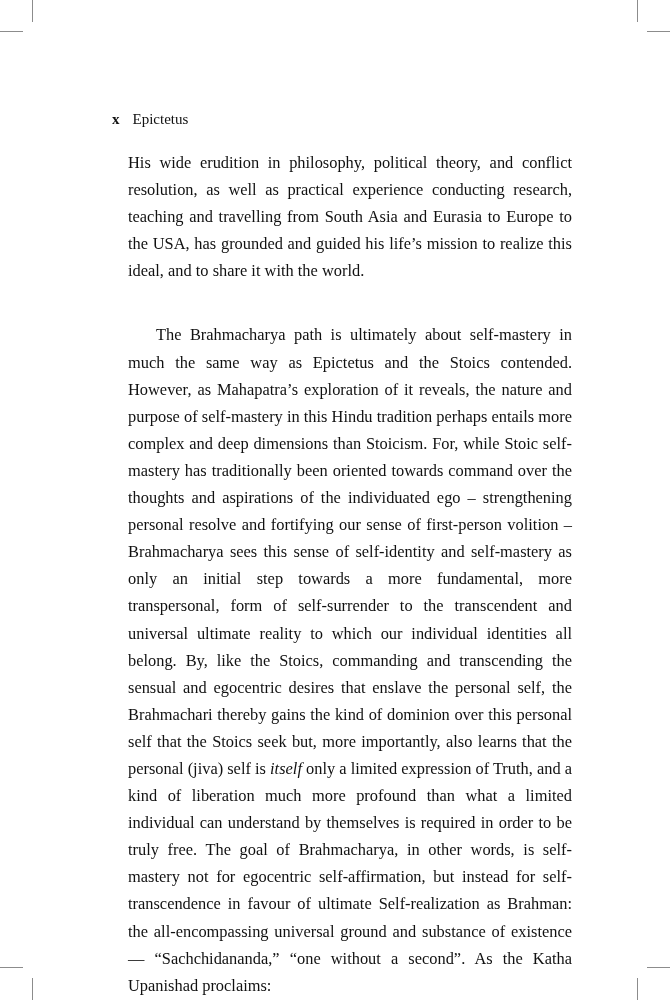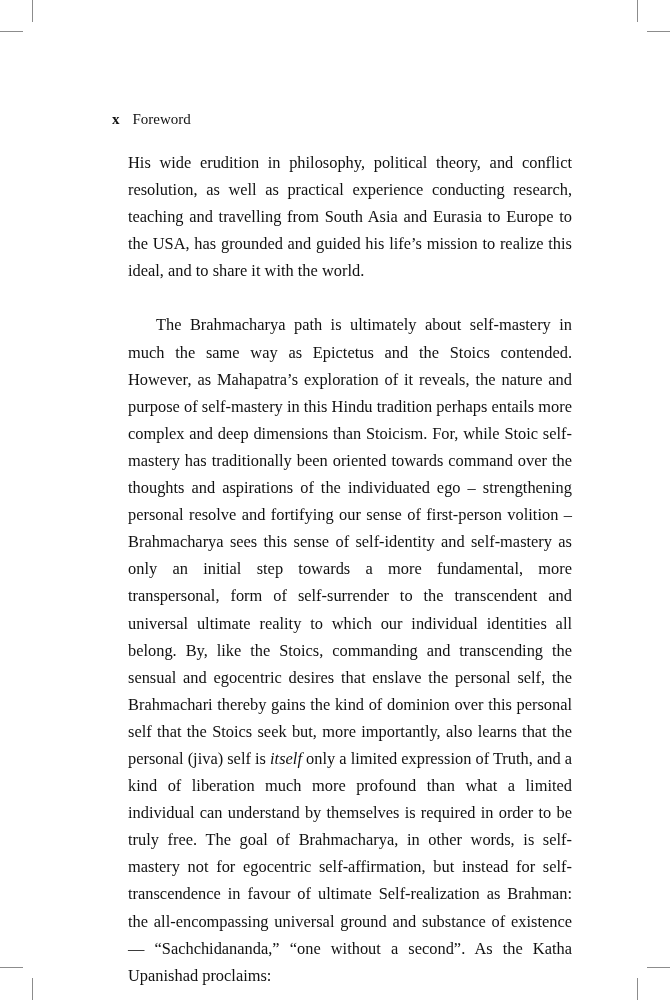--- a/index.html
+++ b/index.html
@@ -67,42 +67,42 @@
     margin: 0;
     font-size: 16.4px;
     line-height: 27.1px;
     text-align: justify;
     text-justify: inter-word;
     hyphens: none;
     -webkit-hyphens: none;
   }
   p.para.indented {
     text-indent: 28px;
-    margin-top: 27px;
+    margin-top: 37px;
   }
   p.para .ital {
     font-style: italic;
   }
 </style>
 </head>
 <body>
 
 <div class="crop crop-tl-v"></div>
 <div class="crop crop-tl-h"></div>
 <div class="crop crop-tr-v"></div>
 <div class="crop crop-tr-h"></div>
 <div class="crop crop-bl-v"></div>
 <div class="crop crop-bl-h"></div>
 <div class="crop crop-br-v"></div>
 <div class="crop crop-br-h"></div>
 
 <div class="page">
 
   <div class="running-head">
-    <span class="folio">x</span><span class="head-title">Foreword</span>
+    <span class="folio">x</span><span class="head-title">Epictetus</span>
   </div>
 
   <div class="body-text">
 
     <p class="para">His wide erudition in philosophy, political theory, and conflict resolution, as well as practical experience conducting research, teaching and travelling from South Asia and Eurasia to Europe to the USA, has grounded and guided his life’s mission to realize this ideal, and to share it with the world.</p>
 
     <p class="para indented"><span>The Brahmacharya path is ultimately about self-mastery in much the same way as Epictetus and the Stoics contended. However, as Mahapatra’s exploration of it reveals, the nature and purpose of self-mastery in this Hindu tradition perhaps entails more complex and deep dimensions than Stoicism. For, while Stoic self-mastery has traditionally been oriented towards command over the thoughts and aspirations of the individuated ego – strengthening personal resolve and fortifying our sense of first-person volition – Brahmacharya sees this sense of self-identity and self-mastery as only an initial step towards a more fundamental, more transpersonal, form of self-surrender to the transcendent and universal ultimate reality to which our individual identities all belong. By, like the Stoics, commanding and transcending the sensual and egocentric desires that enslave the personal self, the Brahmachari thereby gains the kind of dominion over this personal self that the Stoics seek but, more importantly, also learns that the personal (jiva) self is </span><span class="ital">itself</span><span> only a limited expression of Truth, and a kind of liberation much more profound than what a limited individual can understand by themselves is required in order to be truly free. The goal of Brahmacharya, in other words, is self-mastery not for egocentric self-affirmation, but instead for self-transcendence in favour of ultimate Self-realization as Brahman: the all-encompassing universal ground and substance of existence— “Sachchidananda,” “one without a second”. As the Katha Upanishad proclaims:</span></p>
 
   </div>
 </div>

